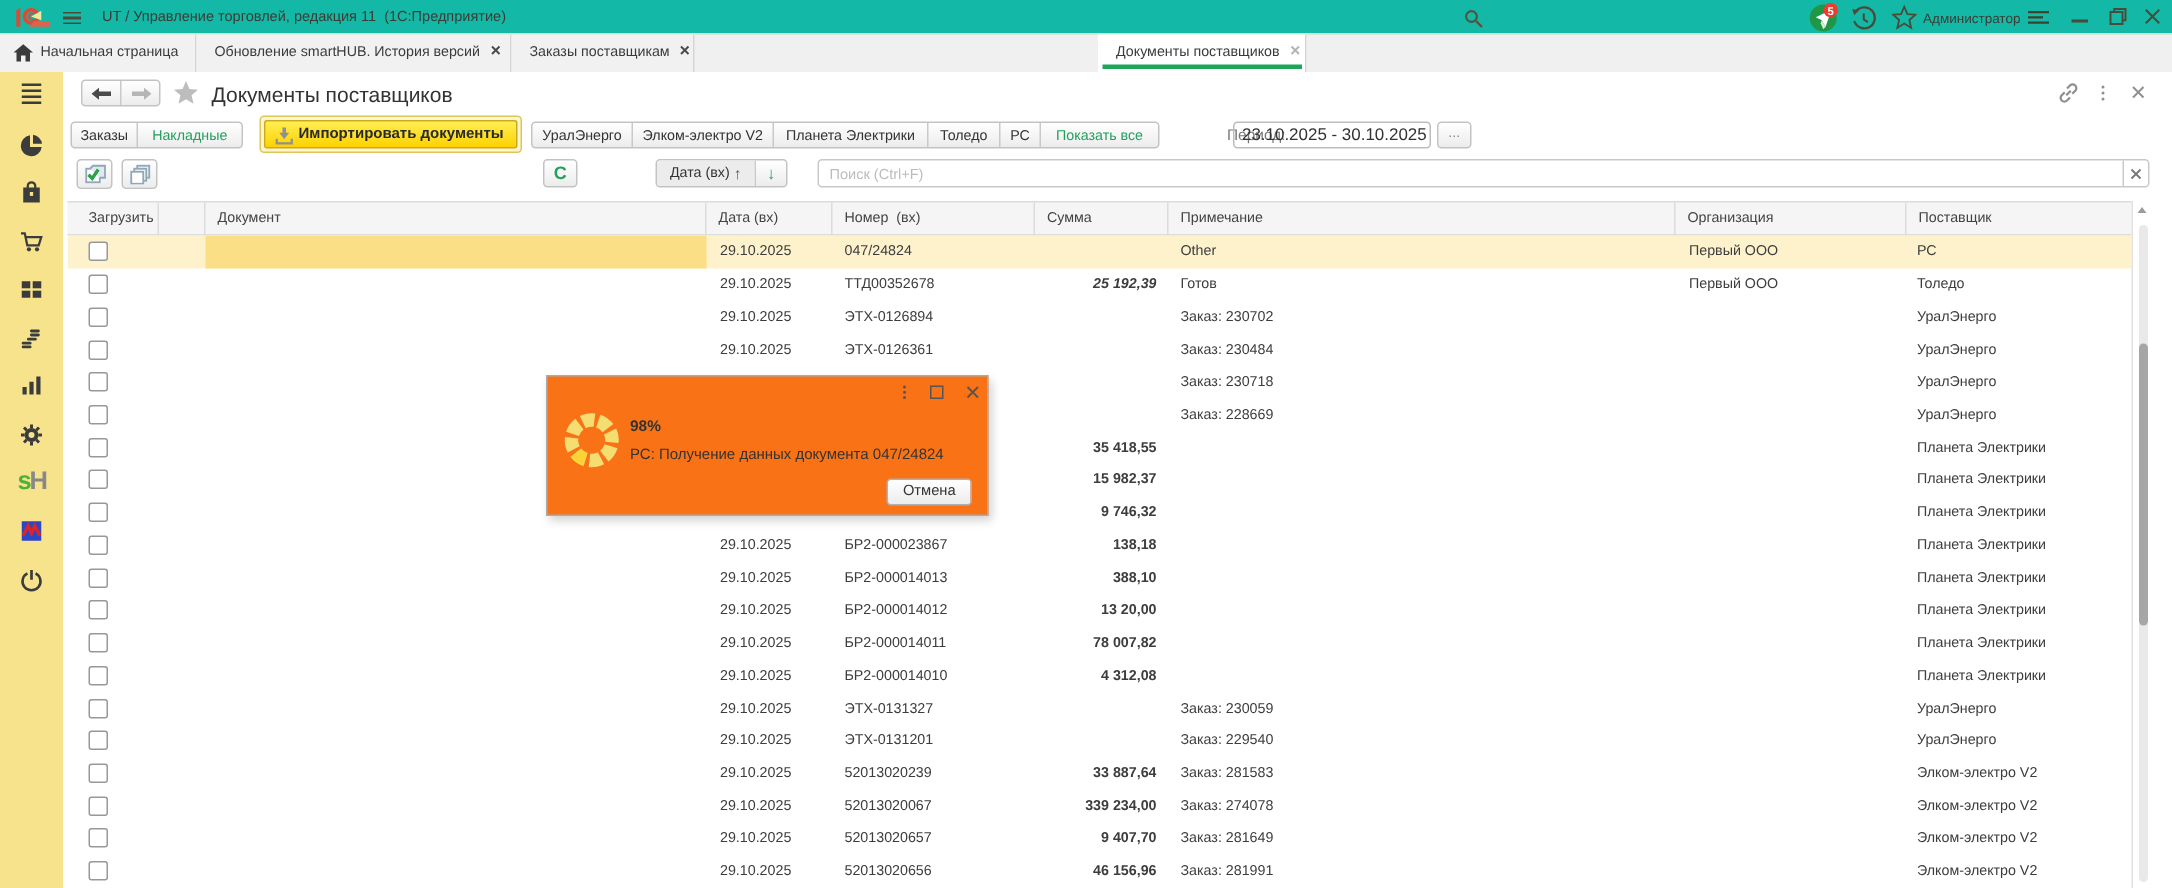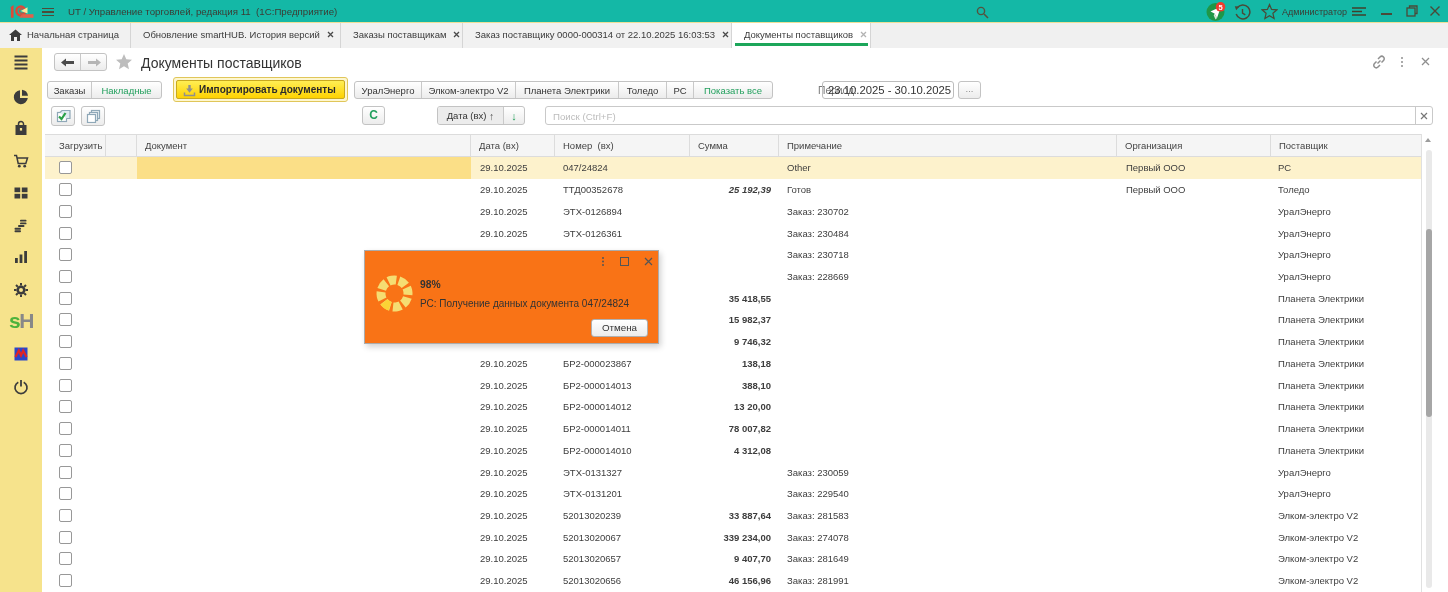--- a/index.html
+++ b/index.html
@@ -115,23 +115,20 @@
       <path d="M6.5 0.5 L13 6 L11 6 L11 12 L8 12 L8 8 L5 8 L5 12 L2 12 L2 6 L0 6 Z" fill="#3b3b3b"></path>
     </svg>
     <span style="margin-left:27px;">Начальная страница</span>
   </div>
   <div class="tab" style="left:131px;width:210px;"><span style="margin-left:12px;">Обновление smartHUB. История версий</span><svg class="xs" width="7" height="7" viewBox="0 0 7 7" style="margin-left:7px;">
         <path d="M1 1 L6 6 M6 1 L1 6" stroke="#4a4a4a" stroke-width="1.3"></path>
       </svg></div>
   <div class="tab" style="left:341px;width:122px;"><span style="margin-left:12px;">Заказы поставщикам</span><svg class="xs" width="7" height="7" viewBox="0 0 7 7" style="margin-left:7px;">
         <path d="M1 1 L6 6 M6 1 L1 6" stroke="#4a4a4a" stroke-width="1.3"></path>
       </svg></div>
-  <div class="tab" style="left:463px;width:269px;"><span style="margin-left:12px;">Заказ поставщику 0000-000314 от 22.10.2025 16:03:53</span><svg class="xs" width="7" height="7" viewBox="0 0 7 7" style="margin-left:7px;">
-        <path d="M1 1 L6 6 M6 1 L1 6" stroke="#4a4a4a" stroke-width="1.3"></path>
-      </svg></div>
   <div class="tab active" style="left:732px;width:139px;"><span style="margin-left:12px;">Документы поставщиков</span><svg class="xs" width="7" height="7" viewBox="0 0 7 7" style="margin-left:7px;">
         <path d="M1 1 L6 6 M6 1 L1 6" stroke="#b3b3b3" stroke-width="1.3"></path>
       </svg></div>
   <div id="tgreen"></div>
 </div>
 
 <div id="sidebar">
   <svg class="sic" style="top:7px" width="16" height="16" viewBox="0 0 16 16">
     <path d="M1.5 1.5 H14.5 M1.5 5.5 H14.5 M1.5 9.5 H14.5 M1.5 13.5 H14.5" stroke="#3c3c3c" stroke-width="1.8"></path>
   </svg>
@@ -167,21 +164,21 @@
     <rect x="6.6" y="5.5" width="2.8" height="8.5" fill="#3c3c3c"></rect>
     <rect x="11.2" y="2" width="2.8" height="12" fill="#3c3c3c"></rect>
   </svg>
   <svg class="sic" style="top:234px" width="16" height="16" viewBox="0 0 16 16">
     <circle cx="8" cy="8" r="4.6" fill="#3c3c3c"></circle>
     <circle cx="8" cy="8" r="2" fill="#f6e38c"></circle>
     <g stroke="#3c3c3c" stroke-width="2">
       <path d="M8 1 V3.5 M8 12.5 V15 M1 8 H3.5 M12.5 8 H15 M3 3 L4.8 4.8 M11.2 11.2 L13 13 M3 13 L4.8 11.2 M11.2 4.8 L13 3"></path>
     </g>
   </svg>
-  <div class="sic" style="top:264px;font-size:21px;font-weight:bold;letter-spacing:-1.5px;width:30px;left:6px;line-height:17px;">
+  <div class="sic" style="top:264px;font-size:17px;font-weight:bold;letter-spacing:-1.5px;width:30px;left:6px;line-height:17px;">
     <span style="color:#4db23c;">s</span><span style="color:#888;">H</span>
   </div>
   <svg class="sic" style="top:298px" width="16" height="16" viewBox="0 0 16 16">
     <rect x="1.5" y="1.5" width="13" height="13" fill="#2c46c8"></rect>
     <path d="M2.5 11 L5.8 4.5 L8 9.5 L10.2 4.5 L13.5 11" stroke="#e02424" stroke-width="2.2" fill="none"></path>
   </svg>
   <svg class="sic" style="top:331px" width="16" height="16" viewBox="0 0 16 16">
     <path d="M5.3 3.2 A6 6 0 1 0 10.7 3.2" stroke="#3c3c3c" stroke-width="1.7" fill="none"></path>
     <path d="M8 1 V7.5" stroke="#3c3c3c" stroke-width="1.8"></path>
   </svg>

